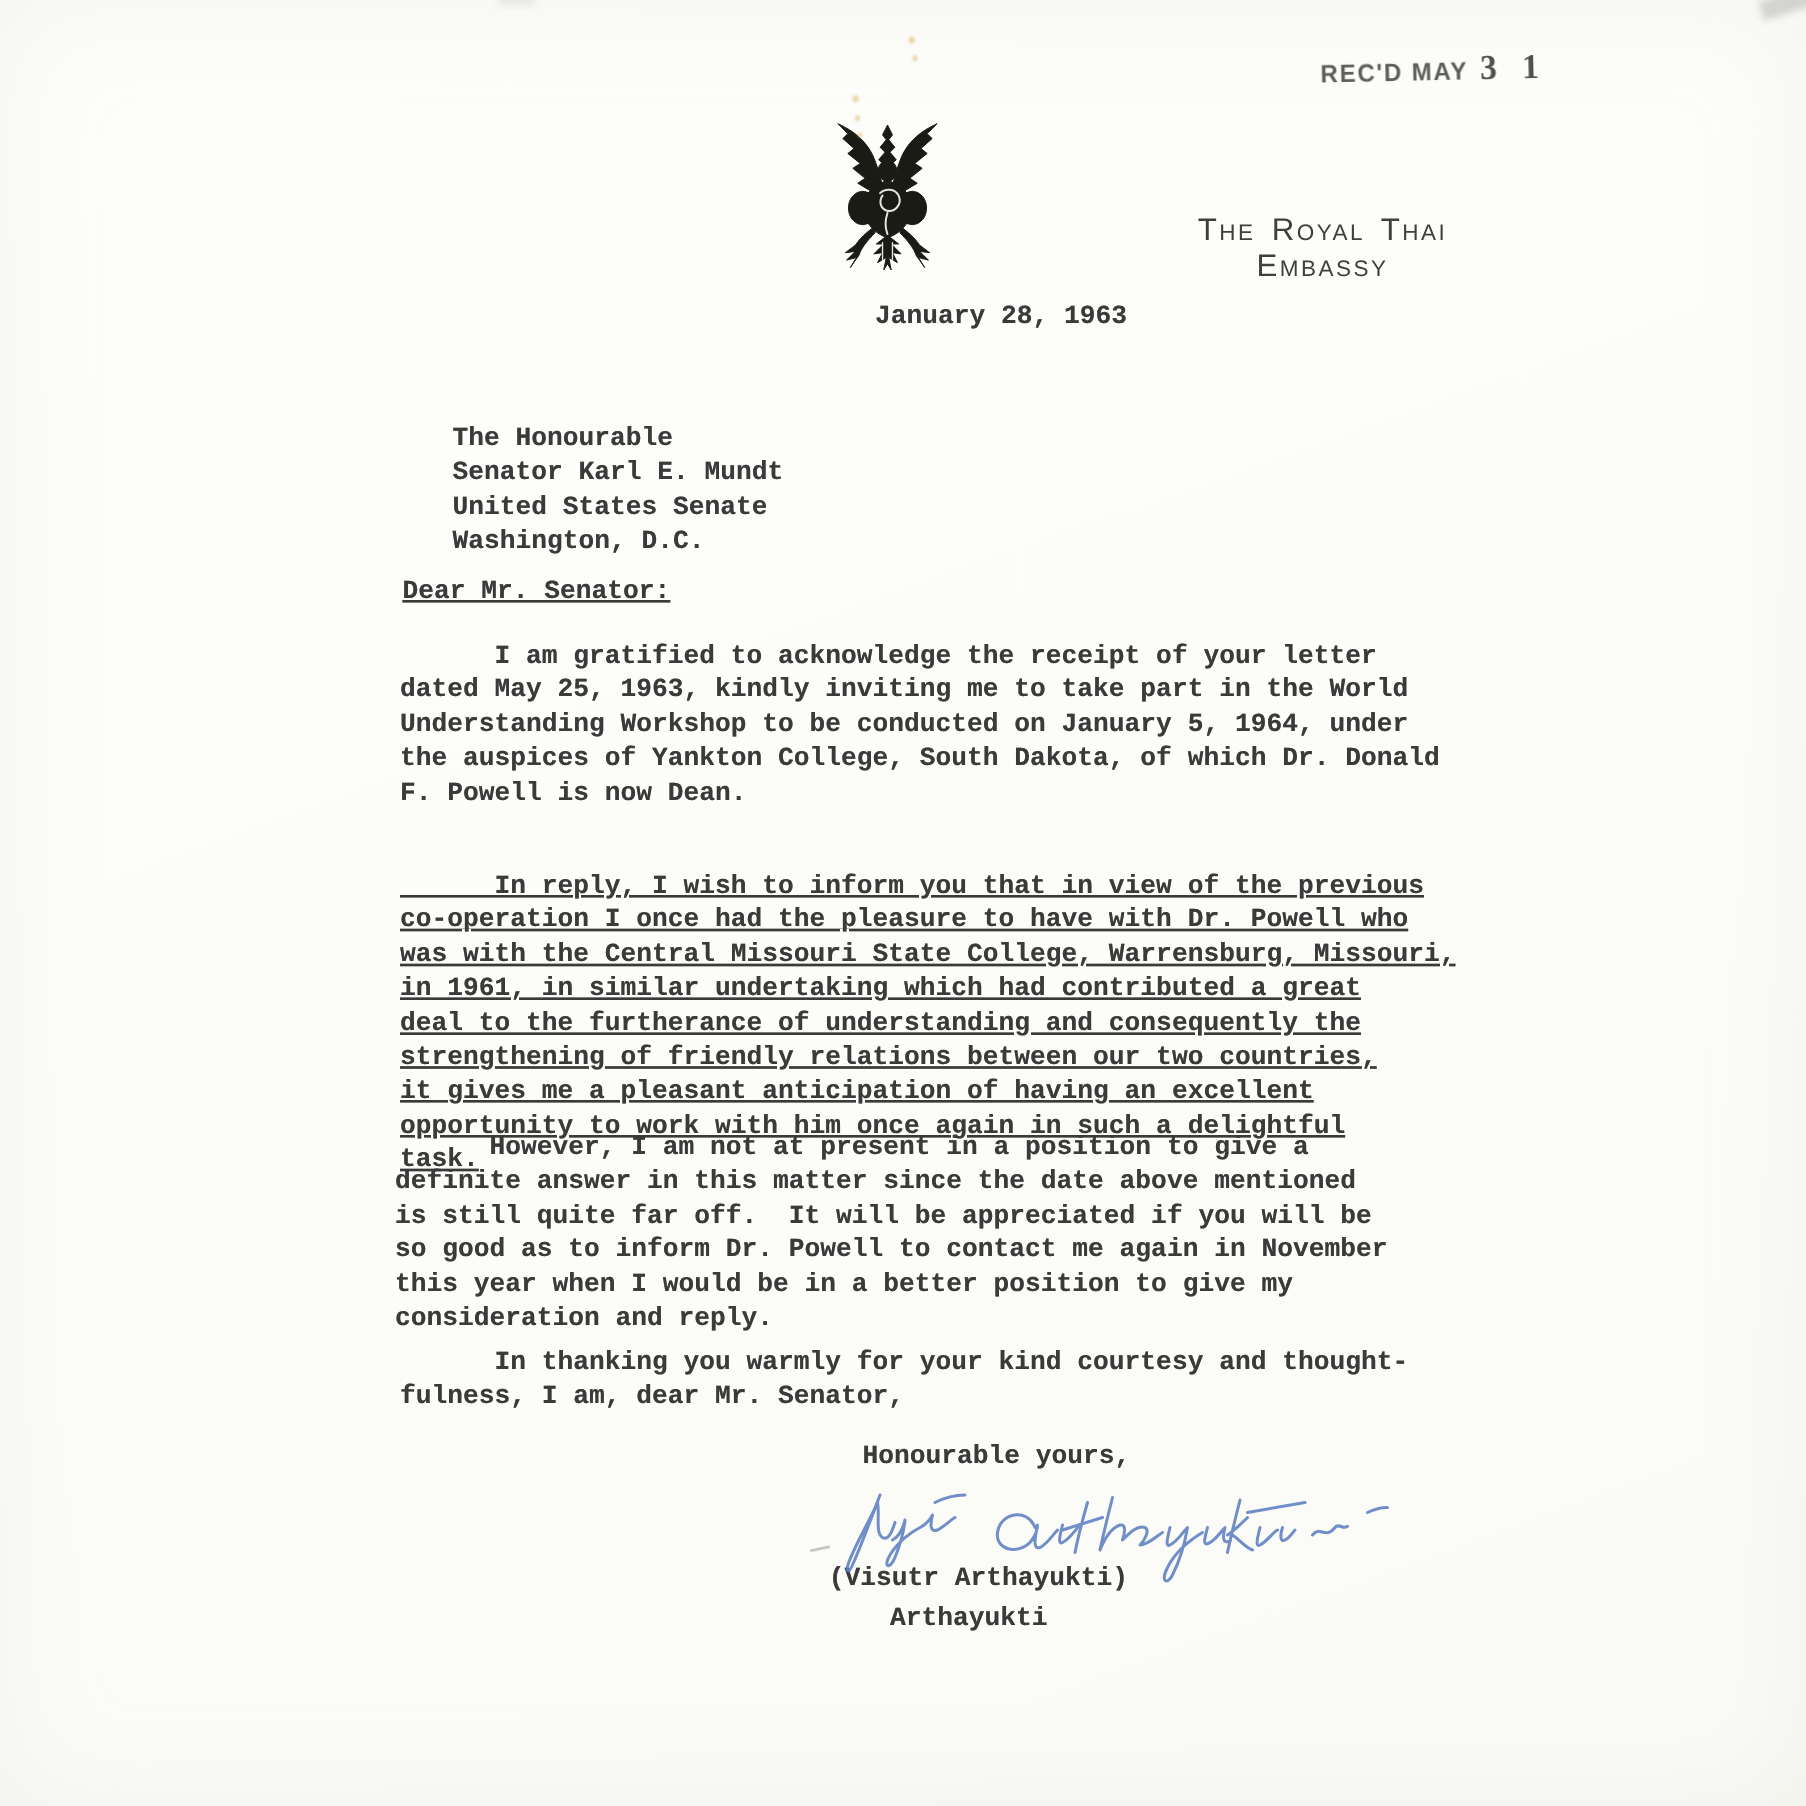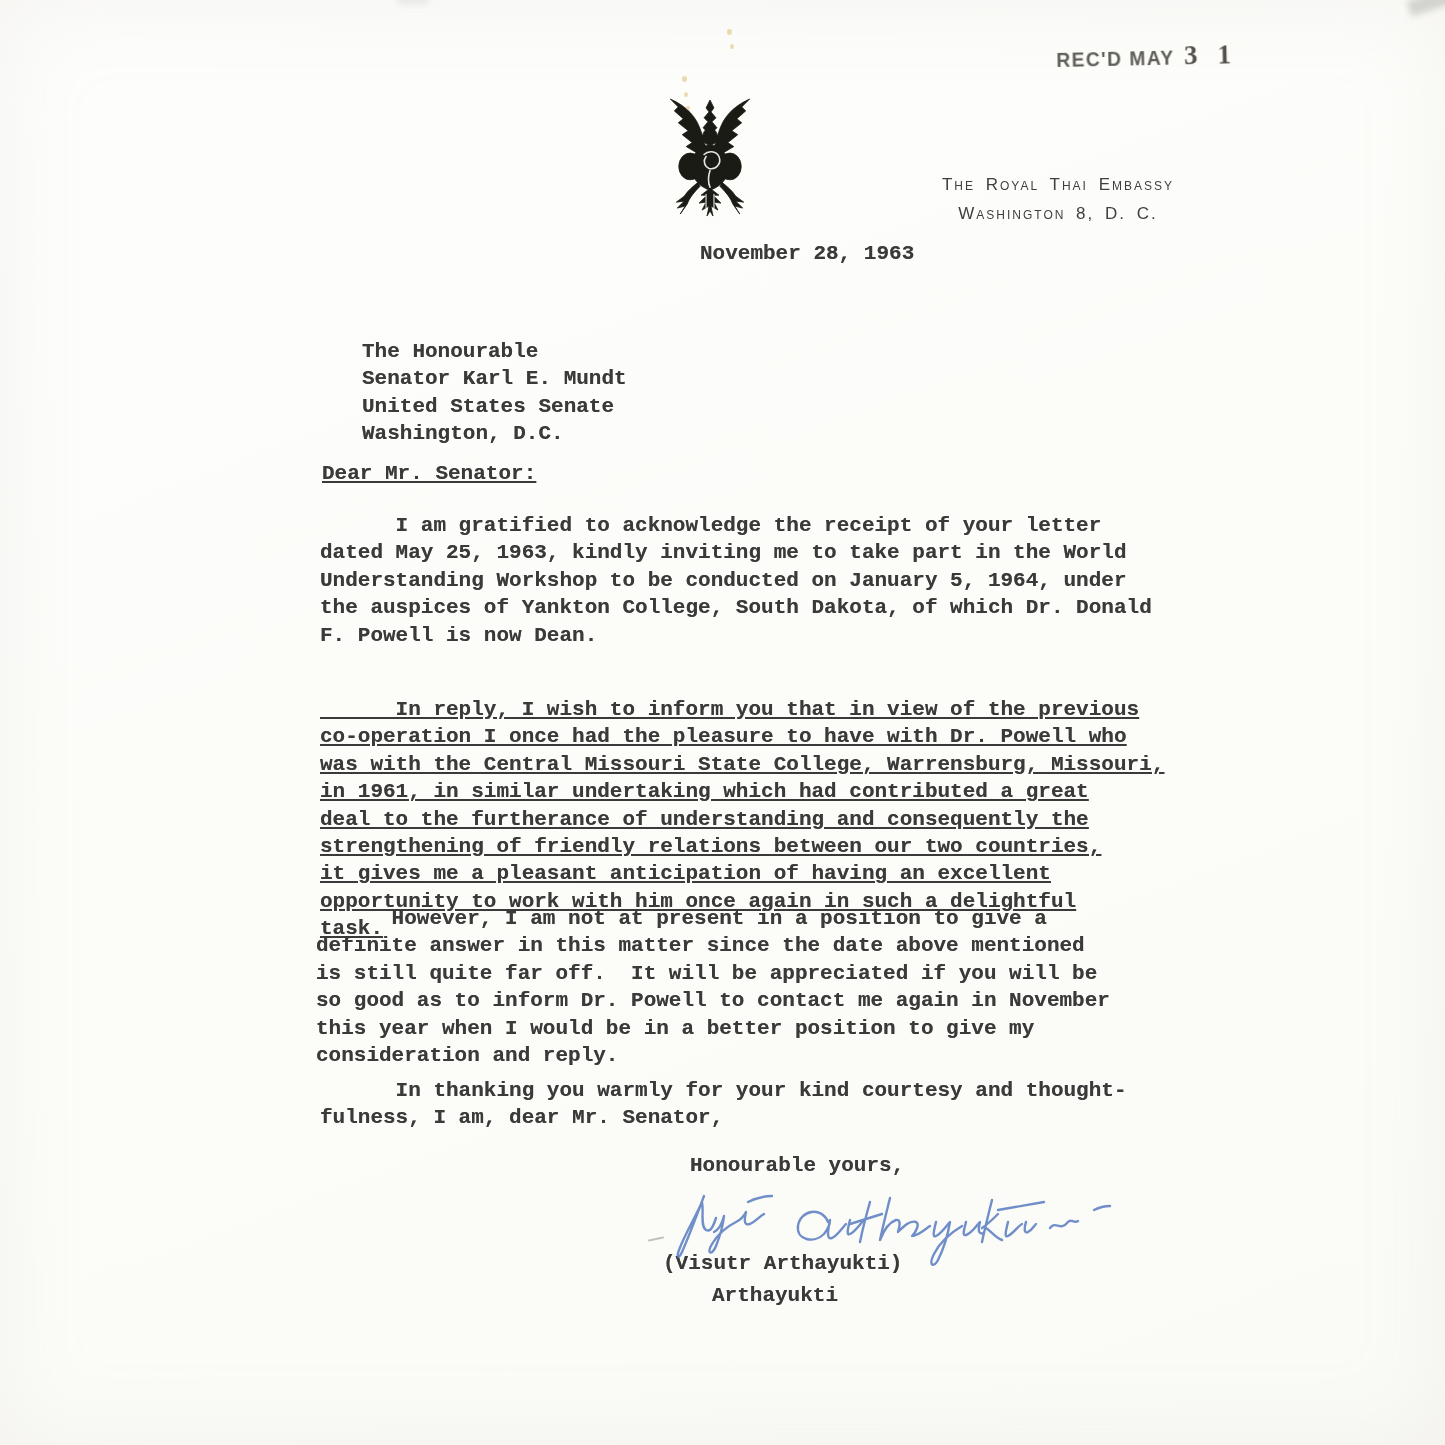--- a/index.html
+++ b/index.html
@@ -24,21 +24,21 @@
     white-space:pre;
     letter-spacing:0;
     text-shadow:0 0 .4px rgba(40,40,40,.55);
   }
   
   .letterhead{
     left:908px;top:170px;width:300px;
     text-align:center;
     color:#3f3f3e;
     font-variant:small-caps;
-    font-size:17px;line-height:29px;
+    font-size:25px;line-height:29px;
     letter-spacing:2px;word-spacing:4px;
     font-weight:500;
   }
   
   .stamp{
     left:1056px;top:42px;
     transform:rotate(-1.2deg) scaleX(.96);
     transform-origin:left top;
     color:#45423c;
     display:flex;align-items:baseline;gap:10px;
@@ -101,24 +101,23 @@
 
     <g fill="none" stroke="#fbfbf7" stroke-width="1.6" stroke-linecap="round" opacity=".9">
       <path d="M46,58 C50,54 58,54 61,60 C64,67 58,74 51,72 C46,70 45,64 48,60"></path>
       <path d="M52,74 C50,80 50,86 52,91"></path>
       <path d="M48,98 L48,112 M56,98 L56,112" stroke-width="1.1"></path>
     </g>
   </svg>
 
   <div class="abs letterhead">
     <div>The Royal Thai Embassy</div>
-    <div>Washington 8, D. C.</div>
   </div>
 
-  <div class="abs type date-line">November 28, 1963</div>
+  <div class="abs type date-line">January 28, 1963</div>
 
   <div class="abs type recipient">The Honourable
 Senator Karl E. Mundt
 United States Senate
 Washington, D.C.</div>
 
   <div class="abs type salutation">Dear Mr. Senator:</div>
 
   <div class="abs type p1">      I am gratified to acknowledge the receipt of your letter
 dated May 25, 1963, kindly inviting me to take part in the World

